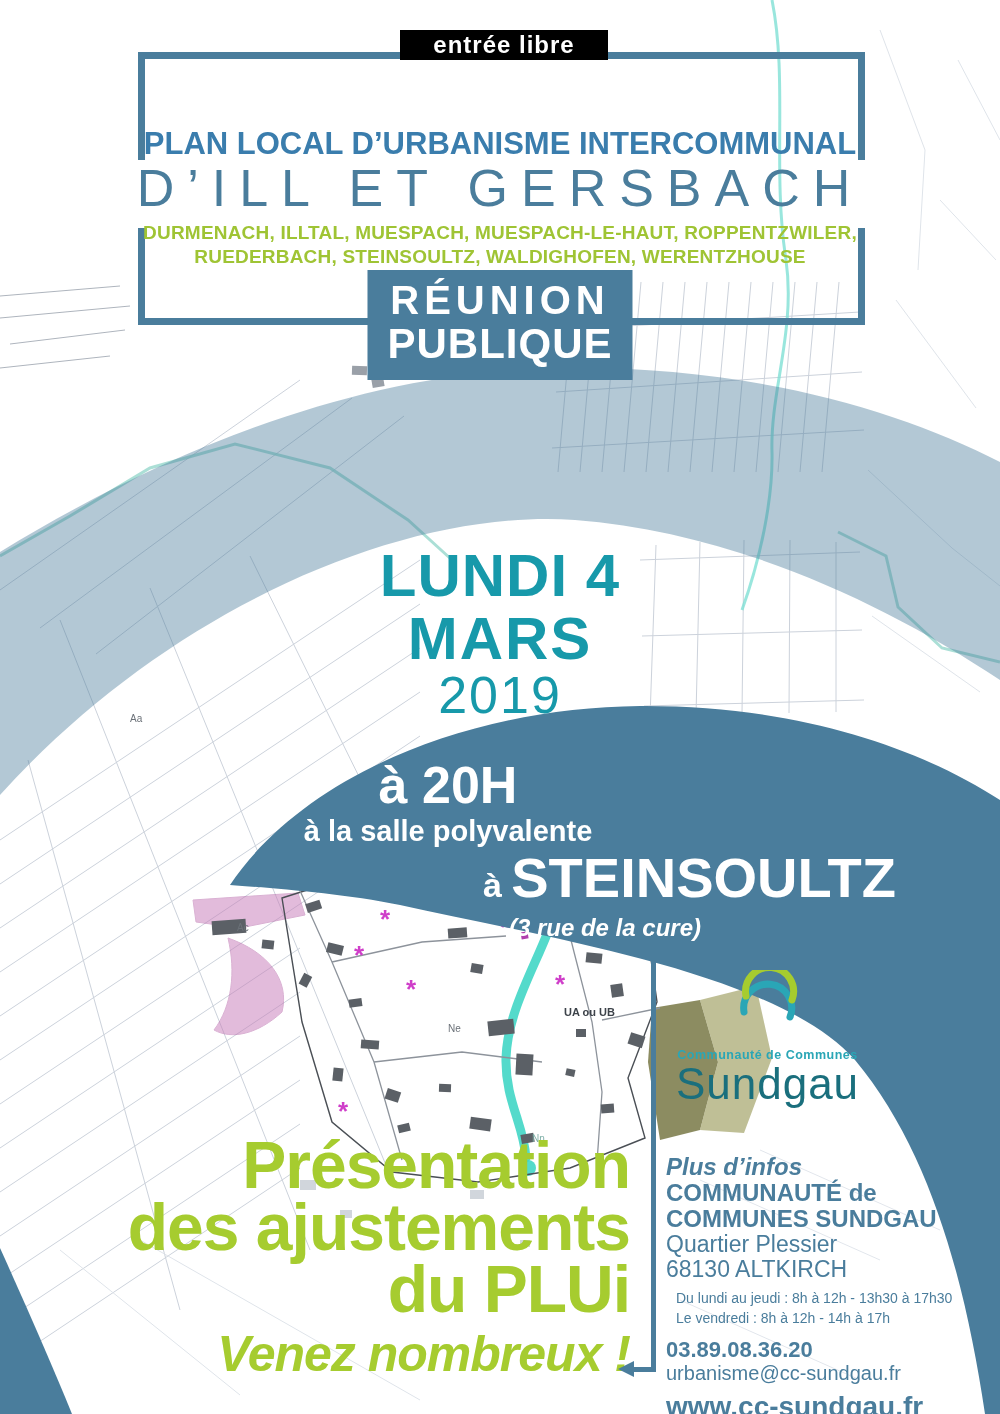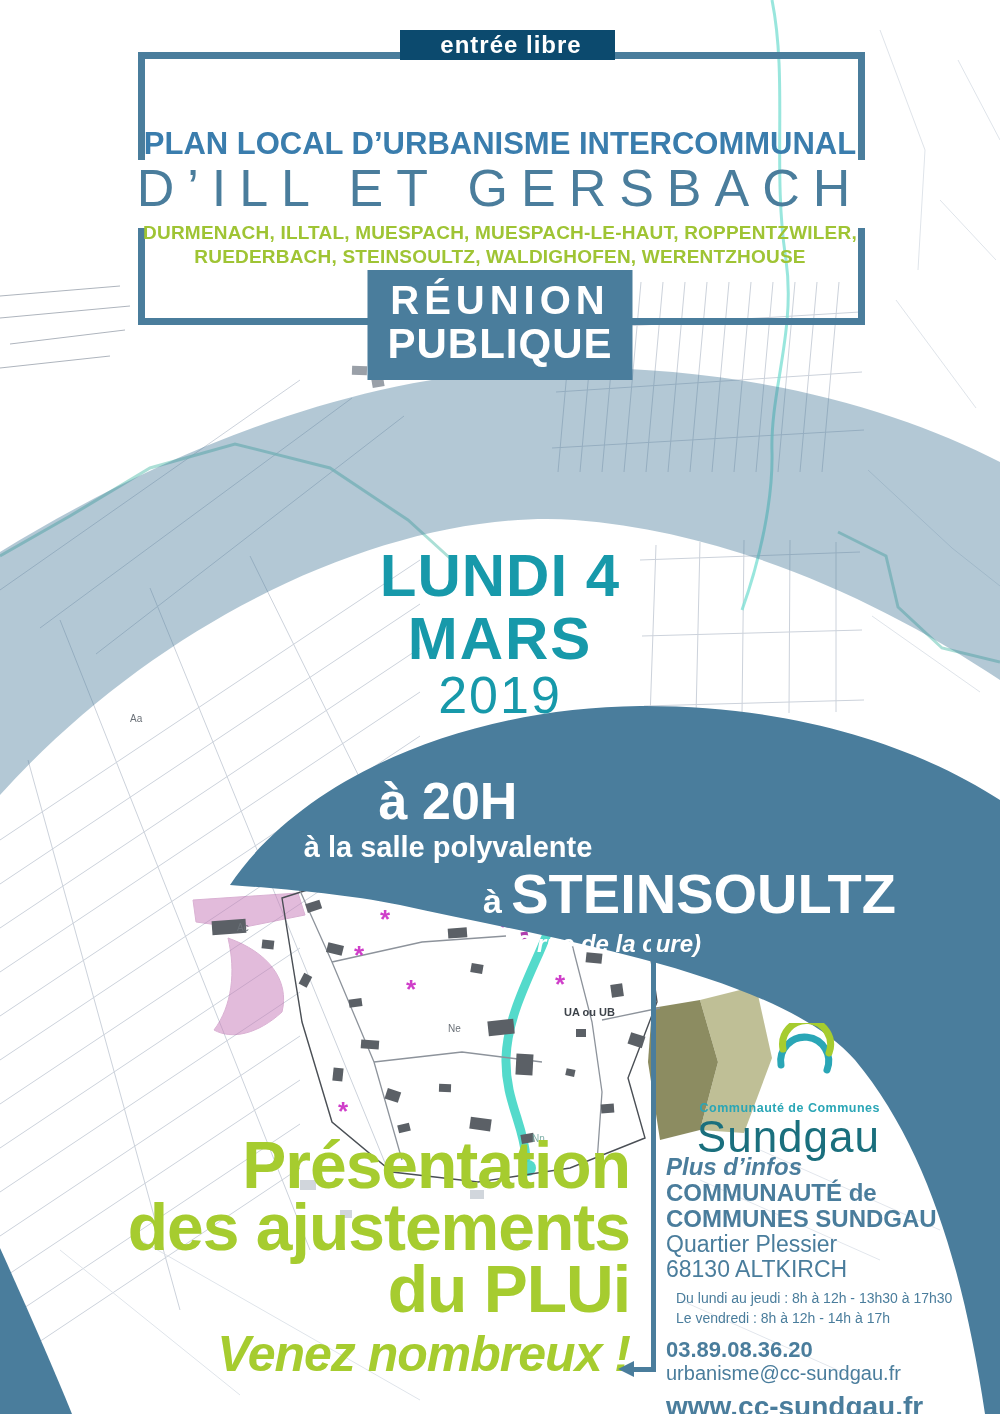--- a/index.html
+++ b/index.html
@@ -6,55 +6,55 @@
   .poster{
     position:relative;width:1000px;height:1414px;margin:0 auto;
     background:#ffffff;overflow:hidden;
     font-family:"Liberation Sans",sans-serif;
   }
   .t{position:absolute;margin:0;}
   svg.bg{position:absolute;left:0;top:0;z-index:0;}
   .frame{position:absolute;background:#4a7d9c;z-index:1;}
   .badge{
     position:absolute;left:400px;top:30px;width:208px;height:30px;z-index:2;
-    background:#0c4a6e;color:#fff;font-size:24px;font-weight:700;
-    text-align:center;line-height:30px;letter-spacing:1px;padding-left:7px;
+    background:#000000;color:#fff;font-size:24px;font-weight:700;
+    text-align:center;line-height:30px;letter-spacing:1px;
   }
   .title1{left:0;top:126px;width:1000px;text-align:center;z-index:2;
     color:#3a7dad;font-size:31px;font-weight:800;letter-spacing:0px;}
   .title2{left:0;top:154px;width:1000px;text-align:center;z-index:2;
     color:#4a7d9c;font-size:52px;font-weight:200;letter-spacing:13px;line-height:68px;}
   .communes{left:0;top:221px;width:1000px;text-align:center;z-index:2;
     color:#9fc434;font-size:19px;font-weight:800;line-height:24px;letter-spacing:0.2px;}
   .reunion-box{
     position:absolute;left:50%;top:270px;transform:translateX(-50%);
     background:#4a7d9c;padding:8px 20px 14px 20px;z-index:2;text-align:center;color:#fff;
   }
   .reunion{font-size:40px;font-weight:700;letter-spacing:5px;line-height:44px;}
   .publique{font-size:42px;font-weight:800;letter-spacing:1px;line-height:44px;}
   .dateblock{left:0;top:544px;width:1000px;text-align:center;z-index:2;color:#1799aa;}
   .d-day{font-size:60px;font-weight:900;line-height:64px;letter-spacing:1px;}
   .d-month{font-size:60px;font-weight:900;line-height:62px;letter-spacing:2px;}
   .d-year{font-size:52px;font-weight:400;line-height:50px;letter-spacing:2px;}
-  .venue{left:0;top:772px;width:896px;text-align:center;z-index:2;color:#fff;}
+  .venue{left:0;top:756px;width:896px;text-align:center;z-index:2;color:#fff;}
   .v-time{font-size:52px;font-weight:900;line-height:58px;}
   .v-salle{font-size:29px;font-weight:700;line-height:34px;}
   .v-town{font-size:56px;font-weight:900;line-height:60px;text-align:right;}
   .v-town .prefix{font-size:34px;font-weight:800;}
   .v-addr{font-size:24px;font-weight:800;font-style:italic;line-height:26px;
     text-align:right;padding-right:195px;}
   .greenblock{left:0;top:1134px;width:630px;text-align:right;z-index:2;
     color:#a6cc2f;font-weight:900;letter-spacing:-1px;}
   .g-line{font-size:66px;line-height:62px;}
   .g-cta{font-size:50px;line-height:60px;font-style:italic;margin-top:4px;}
   .divider{position:absolute;background:#4a7d9c;z-index:2;}
   .div-arrow{position:absolute;left:618px;top:1361px;width:0;height:0;z-index:2;
     border-top:8px solid transparent;border-bottom:8px solid transparent;
     border-right:16px solid #4a7d9c;}
-  .logoblock{left:655px;top:1023px;width:225px;text-align:right;z-index:2;}
+  .logoblock{left:655px;top:970px;width:225px;text-align:center;z-index:2;}
   .logo-tag{color:#2aa6b6;font-size:12.5px;font-weight:600;letter-spacing:0.5px;margin-top:-4px;}
   .logo-name{color:#1a6f7d;font-size:44px;font-weight:500;letter-spacing:1px;line-height:44px;}
   .contact{left:666px;top:1154px;width:310px;z-index:2;color:#4a7d9c;}
   .c-info{font-size:24px;font-style:italic;font-weight:600;line-height:26px;}
   .c-org{font-size:24px;font-weight:800;line-height:26px;}
   .c-addr{font-size:23px;font-weight:400;line-height:25px;}
   .c-hours{font-size:14px;font-weight:400;line-height:20px;margin-left:10px;}
   .c-hours1{margin-top:6px;}
   .c-phone{font-size:22px;font-weight:800;line-height:24px;margin-top:10px;}
   .c-email{font-size:20px;font-weight:400;line-height:23px;}

